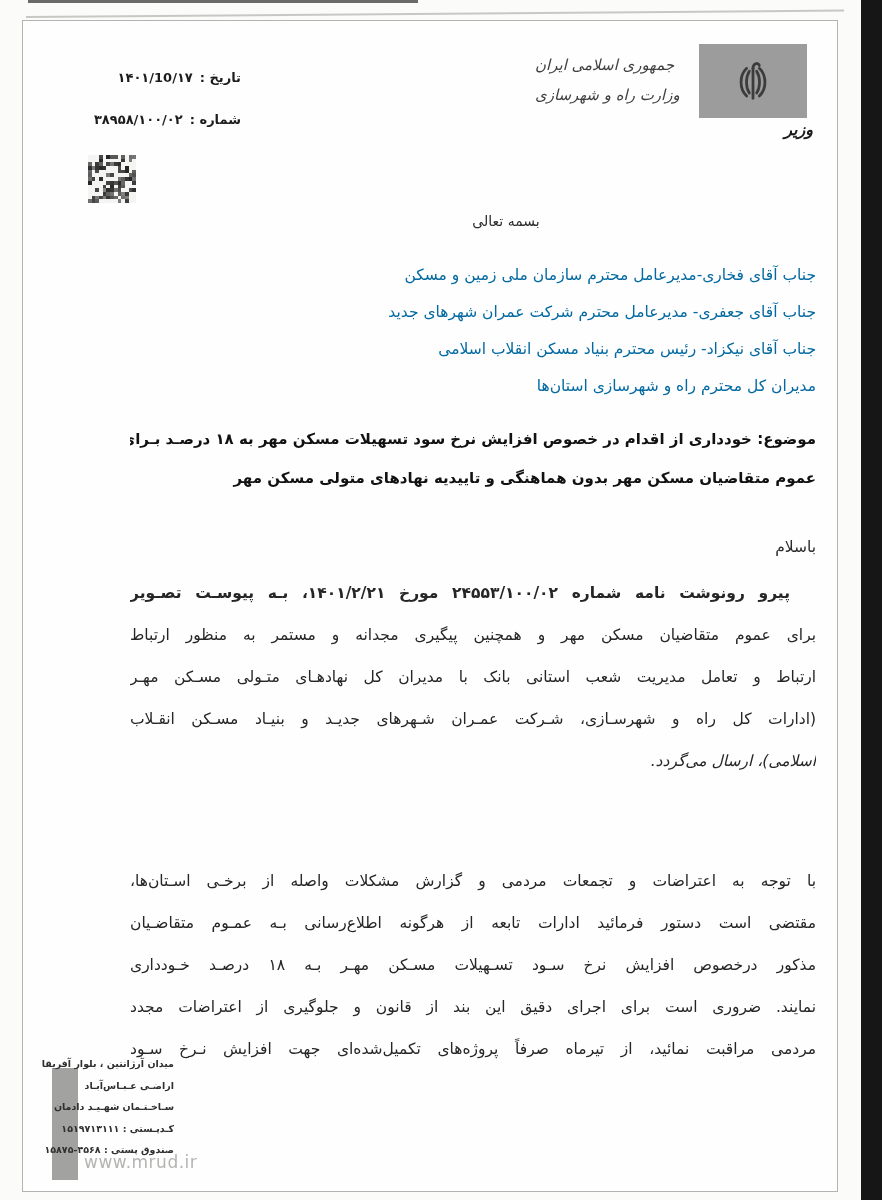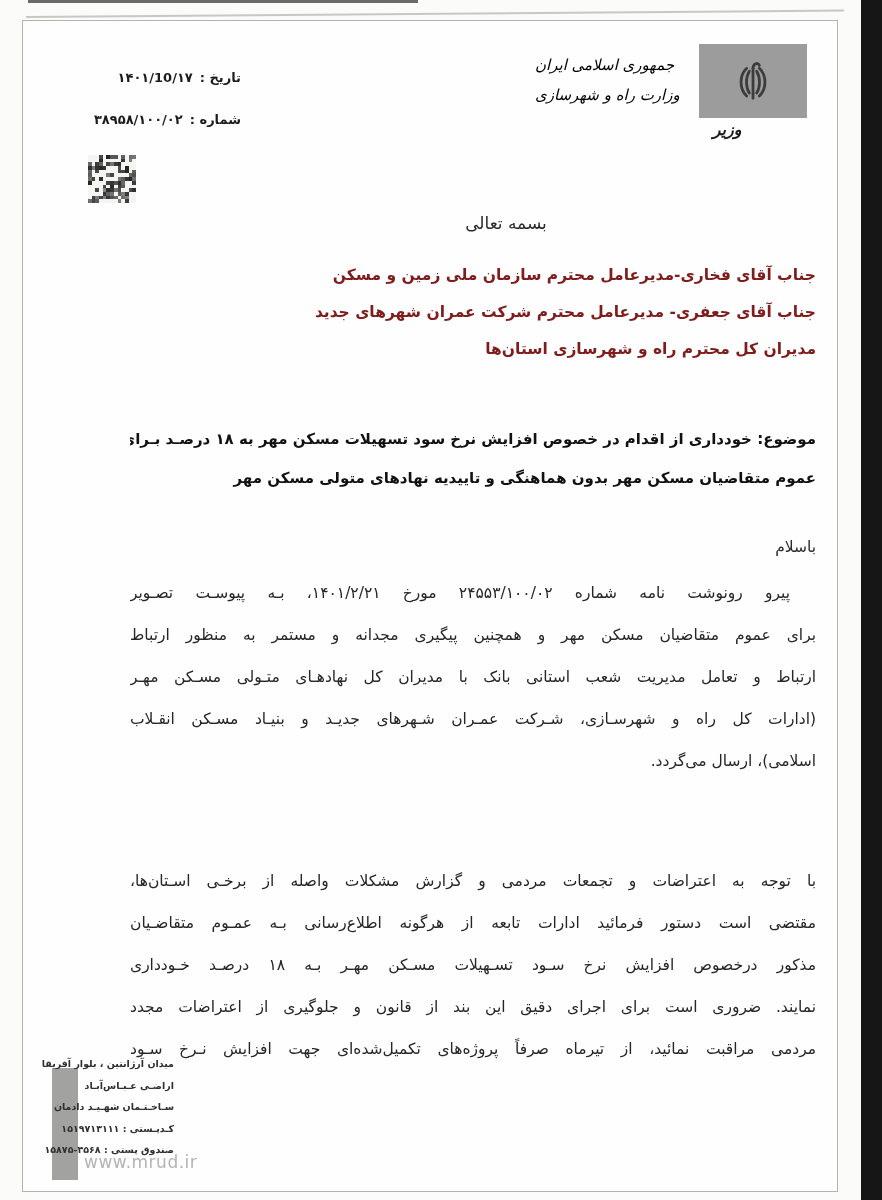--- a/index.html
+++ b/index.html
@@ -28,59 +28,59 @@
   .meta-line{margin-bottom:27px;white-space:nowrap;}
   .meta-value{margin-right:7px;letter-spacing:.5px;}
   .qr{
     position:absolute;left:88px;top:155px;width:48px;height:48px;
     display:grid;grid-template-columns:repeat(13,1fr);grid-template-rows:repeat(13,1fr);
     background:#f4f4f2;
   }
   .qr span{display:block;}
   .emblem-text{
     position:absolute;left:535px;top:50px;width:158px;
-    direction:rtl;text-align:left;color:#000000;
+    direction:rtl;text-align:left;color:#404040;
     font-size:15px;font-style:italic;line-height:30px;white-space:nowrap;
   }
   .emblem-box{
     position:absolute;left:699px;top:44px;width:108px;height:74px;
     background:#9c9c9c;display:flex;align-items:center;justify-content:center;
   }
   .minister{
-    position:absolute;left:673px;top:120px;width:108px;
-    text-align:center;font-size:16px;font-style:italic;font-weight:bold;color:#1a1a1a;
+    position:absolute;left:705px;top:120px;width:108px;
+    text-align:right;font-size:16px;font-style:italic;font-weight:bold;color:#1a1a1a;
   }
   
   .invocation{
     position:absolute;left:200px;top:213px;width:612px;
-    direction:rtl;text-align:center;font-size:17px;color:#2a2a2a;
+    direction:rtl;text-align:center;font-size:14px;color:#2a2a2a;
   }
   .recipients{
     position:absolute;left:130px;top:257px;width:686px;
-    direction:rtl;color:#7f1d1d;font-size:15.5px;font-weight:bold;
+    direction:rtl;color:#0369a1;font-size:15.5px;font-weight:normal;
   }
   .recipients .rline{line-height:37px;text-align:right;white-space:nowrap;}
   .subject{
     position:absolute;left:130px;top:420px;width:686px;
     direction:rtl;color:#111;font-size:15px;font-weight:bold;overflow:hidden;
   }
   .subject .sline{line-height:39px;white-space:nowrap;text-align:right;text-align-last:justify;}
   .subject .sline:last-child{text-align-last:auto;}
   .salutation{
     position:absolute;left:130px;top:538px;width:686px;
     direction:rtl;text-align:right;font-size:15.5px;color:#2b2b2b;
   }
   .body-para{
     position:absolute;left:130px;width:686px;
     direction:rtl;color:#262626;font-size:15.5px;overflow:hidden;
   }
   .body-para .bline{line-height:42px;white-space:nowrap;text-align:right;text-align-last:justify;}
   .body-para-1{top:572px;}
-  .body-para-1 .bline:first-child{padding-right:26px;}
-  .body-para-1 .bline:last-child{text-align-last:auto;}
+  .body-para-1 .bline:first-child{padding-right:26px;font-weight:bold;}
+  .body-para-1 .bline:last-child{text-align-last:auto;font-style:italic;}
   .body-para-2{top:860px;}
   
   .footer-bar{position:absolute;left:52px;top:1068px;width:26px;height:112px;background:#a2a2a0;}
   .footer-address{
     position:absolute;left:84px;top:1053px;width:90px;
     direction:rtl;color:#2f2f2f;font-size:9.5px;font-weight:bold;
   }
   .footer-address .fline{line-height:21.5px;text-align:right;white-space:nowrap;}
   .website{
     position:absolute;left:84px;top:1152px;width:120px;
@@ -290,20 +290,21 @@
     <path d="M23.2 15.5 C 26.5 21, 26.5 29, 23.2 34.5"></path>
   </svg>
 </div>
 <div class="minister">وزیر</div>
 
 <div class="invocation">بسمه تعالی</div>
 
 <div class="recipients">
     <div class="rline">جناب آقای فخاری-مدیرعامل محترم سازمان ملی زمین و مسکن</div>
     <div class="rline">جناب آقای جعفری- مدیرعامل محترم شرکت عمران شهرهای جدید</div>
+    <div class="rline">جناب آقای نیکزاد- رئیس محترم بنیاد مسکن انقلاب اسلامی</div>
     <div class="rline">مدیران کل محترم راه و شهرسازی استان‌ها</div>
   </div>
 
 <div class="subject">
     <div class="sline">موضوع: خودداری از اقدام در خصوص افزایش نرخ سود تسهیلات مسکن مهر به ۱۸ درصـد بـرای</div>
     <div class="sline">عموم متقاضیان مسکن مهر بدون هماهنگی و تاییدیه نهادهای متولی مسکن مهر</div>
   </div>
 
 <div class="salutation">باسلام</div>
 

